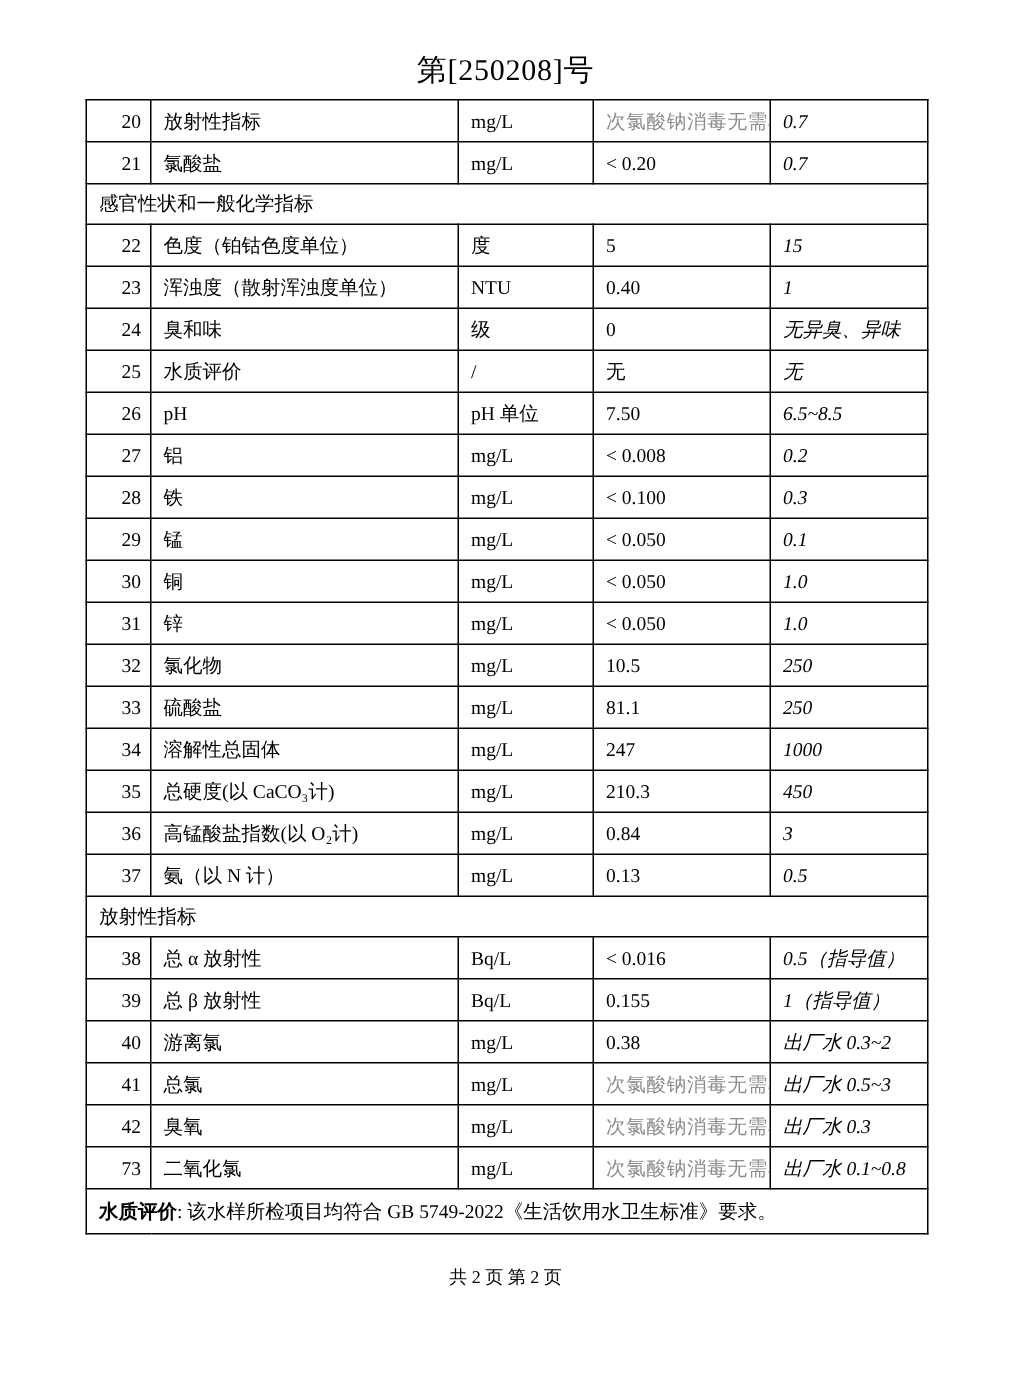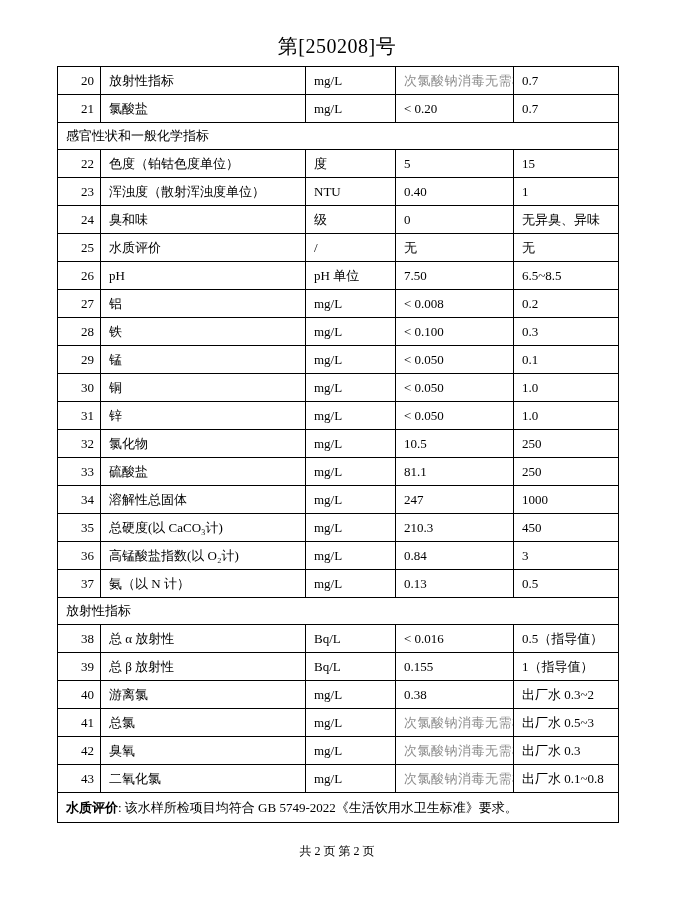--- a/index.html
+++ b/index.html
@@ -40,21 +40,21 @@
     overflow: hidden;
     vertical-align: middle;
   }
   tr.data-row { height: 28px; }
   tr.section-row { height: 27px; }
   tr.eval-row { height: 30px; }
   td.td-no { padding-left: 8px; text-align: right; }
   td.td-item { padding-left: 14px; }
   td.td-unit { padding-left: 9px; margin-top: 24px; }
   td.td-result { padding-left: 8px; }
-  td.td-standard { padding-left: 7px; padding-right: 2px; }
+  td.td-standard { padding-left: 7px; padding-right: 2px; font-style: italic; }
   td.note-cell {
     font-size: 10px;
     color: #8c8c8c;
     letter-spacing: 0.5px;
   }
   td.section-cell {
     padding-left: 8px;
     font-size: 13px;
   }
   td.eval-cell {
@@ -246,21 +246,21 @@
         <td class="td-standard">出厂水 0.5~3</td>
       </tr>
       <tr class="data-row">
         <td class="td-no">42</td>
         <td class="td-item">臭氧</td>
         <td class="td-unit">mg/L</td>
         <td class="td-result note-cell">次氯酸钠消毒无需检测</td>
         <td class="td-standard">出厂水 0.3</td>
       </tr>
       <tr class="data-row">
-        <td class="td-no">43</td>
+        <td class="td-no">73</td>
         <td class="td-item">二氧化氯</td>
         <td class="td-unit">mg/L</td>
         <td class="td-result note-cell">次氯酸钠消毒无需检测</td>
         <td class="td-standard">出厂水 0.1~0.8</td>
       </tr>
     </tbody>
   <tbody>
     <tr class="eval-row">
       <td class="eval-cell" colspan="5">
         <span class="eval-label">水质评价</span><span>: 该水样所检项目均符合 GB  5749-2022《生活饮用水卫生标准》要求。</span>

